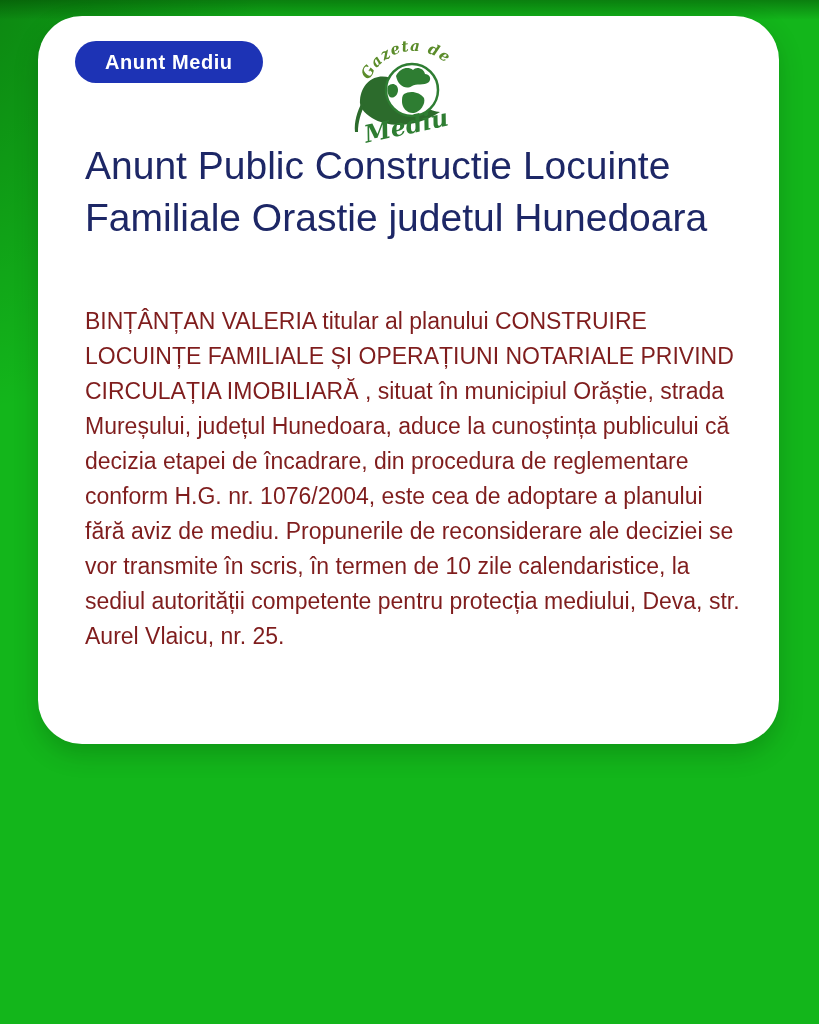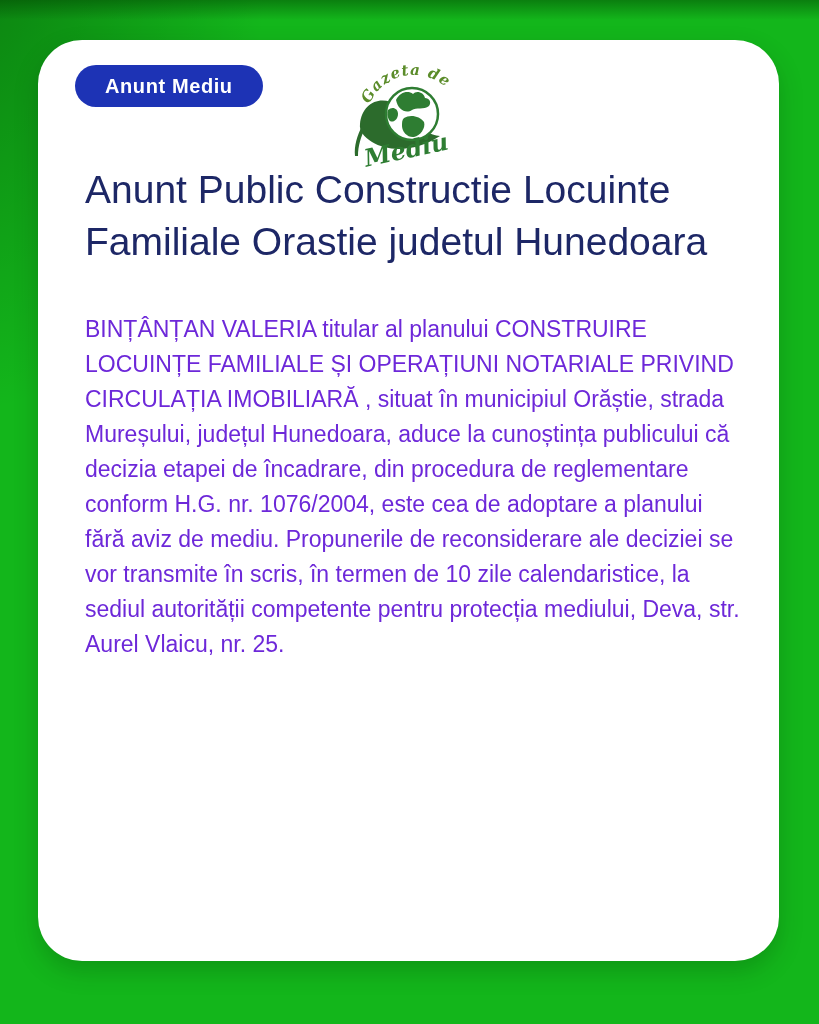--- a/index.html
+++ b/index.html
@@ -9,25 +9,24 @@
     overflow:hidden;
     position:relative;
     background:
       linear-gradient(180deg, rgba(0,60,0,.45) 0px, rgba(0,60,0,0) 20px),
       radial-gradient(ellipse 430px 640px at -50px -60px, rgba(0,55,0,.45) 0%, rgba(0,55,0,0) 74%),
       #13b61b;
   }
   .card {
     position:absolute;
     left:38px; top:16px;
-    width:741px; height:921px;
+    width:741px; height:728px;
     background:#ffffff;
     border-radius:44px;
     box-shadow:0 10px 24px rgba(0,40,0,.22);
-    margin-top:24px;
   }
   .badge {
     position:absolute;
     left:37px; top:25px;
     height:42px;
     padding:0 30px;
     display:inline-flex;
     align-items:center;
     justify-content:center;
     background:#1d33b5;
@@ -51,26 +50,26 @@
     left:47px; top:124px;
     width:668px;
     font-size:39px;
     line-height:52px;
     font-weight:400;
     color:#1d2766;
     letter-spacing:0;
   }
   .body-text {
     position:absolute;
-    left:47px; top:272px;
+    left:47px; top:288px;
     width:662px;
     font-size:23px;
     line-height:35px;
     font-weight:400;
-    color:#6d28d9;
+    color:#7f1d1d;
   }
   .logo-arc-text {
     font-family:"DejaVu Serif", serif;
     font-style:italic;
     font-weight:600;
   }
   .logo-mediu-text {
     font-family:"DejaVu Serif", serif;
     font-style:italic;
     font-weight:600;

